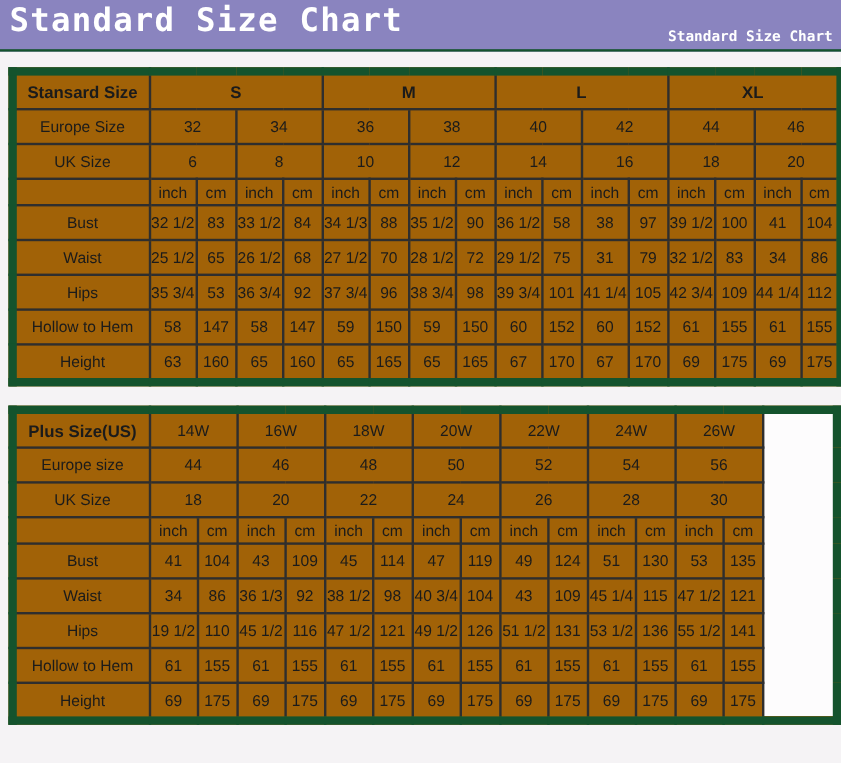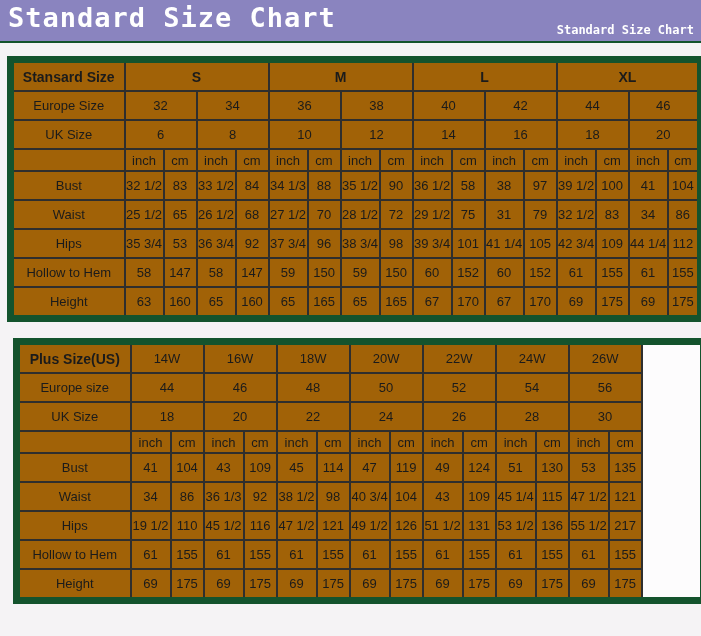--- a/index.html
+++ b/index.html
@@ -21,21 +21,21 @@
     color: #ffffff; white-space: nowrap;
   }
   .watermark {
     position: absolute; right: 7px; bottom: 4px;
     font-family: "DejaVu Sans Mono", monospace;
     font-weight: bold; font-size: 12px;
     color: #ffffff; white-space: nowrap;
   }
   .table-wrap { width: 687px; margin: 0 auto; }
   #table1-mount { margin-top: 13px; }
-  #table2-mount { margin-top: 16px; padding-left: 12px; }
+  #table2-mount { margin-top: 16px; }
   table.size-table {
     width: 687px; table-layout: fixed;
     border-collapse: collapse;
     background: #a16207;
     border: 7px solid #14532d;
   }
   table.size-table td {
     border: 2px solid #2e2e2e;
     text-align: center; vertical-align: middle;
     font-size: 13px; color: #1b1b1b;
@@ -333,21 +333,21 @@
             <td>116</td>
             <td>47 1/2</td>
             <td>121</td>
             <td>49 1/2</td>
             <td>126</td>
             <td>51 1/2</td>
             <td>131</td>
             <td>53 1/2</td>
             <td>136</td>
             <td>55 1/2</td>
-            <td>217</td>
+            <td>141</td>
           </tr>
           <tr>
             <td>Hollow to Hem</td>
             <td>61</td>
             <td>155</td>
             <td>61</td>
             <td>155</td>
             <td>61</td>
             <td>155</td>
             <td>61</td>

